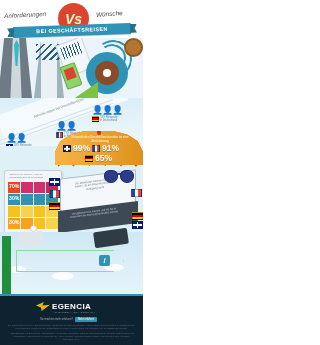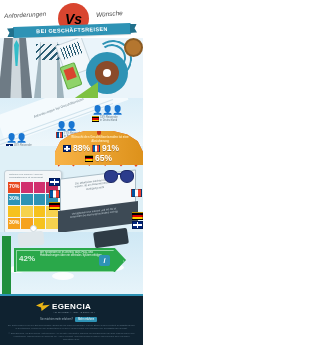--- a/index.html
+++ b/index.html
@@ -7,21 +7,21 @@
   #poster{position:relative;width:143px;height:345px;overflow:hidden;background:#dff0f7;}
 
   
   .header{position:absolute;left:0;top:0;width:143px;height:38px;background:#ffffff;overflow:hidden;}
   .hdr-left{position:absolute;left:4px;top:11px;font-size:6.2px;color:#4a4a4a;
             font-style:italic;letter-spacing:.1px;transform:rotate(-3deg);}
   .hdr-right{position:absolute;left:96px;top:10px;font-size:6.4px;color:#4a4a4a;
              font-style:italic;transform:rotate(-4deg);}
   .vs-circle{position:absolute;left:58px;top:3px;width:31px;height:31px;border-radius:50%;
              background:#d9452f;display:flex;align-items:center;justify-content:center;}
-  .vs-circle span{color:#000000;font-size:14px;font-weight:bold;font-style:italic;line-height:1;}
+  .vs-circle span{color:#fef9c3;font-size:14px;font-weight:bold;font-style:italic;line-height:1;}
   .ribbon{position:absolute;left:13px;top:25px;width:118px;height:11px;background:#2e93b5;
           transform:rotate(-2deg);border-radius:1px;
           box-shadow:0 1px 0 rgba(0,0,0,.12);}
   .ribbon span{display:block;text-align:center;color:#fff;font-size:5.4px;font-weight:bold;
                letter-spacing:.4px;line-height:11px;}
   .ribbon:before,.ribbon:after{content:"";position:absolute;top:1px;width:7px;height:9px;
                background:#21708c;}
   .ribbon:before{left:-6px;clip-path:polygon(0 0,100% 0,100% 100%,0 100%,35% 50%);}
   .ribbon:after{right:-6px;clip-path:polygon(0 0,100% 0,65% 50%,100% 100%,0 100%);}
 
@@ -257,21 +257,21 @@
 
   <div class="umb">
     <div class="umb-scallop"></div>
     <div class="umb-dome"></div>
     <div class="umb-shade"></div>
     <div class="umb-cap"></div>
     <div class="umb-head">Wünscht den Geschäftsreisenden ist eine Absicherung</div>
     <div class="umb-rows">
       <div class="umb-r">
         <span class="fl flag uk"></span>
-        <span class="pct">88%</span>
+        <span class="pct">99%</span>
         <span class="fl flag fr"></span>
         <span class="pct">91%</span>
       </div>
       <div class="umb-r" style="padding-left:22px">
         <span class="fl flag de"></span>
         <span class="pct">65%</span>
       </div>
     </div>
   </div>
 
@@ -328,24 +328,20 @@
   <div class="greenband">
     <div class="cloud" style="left:8px;top:34px;width:18px;height:7px;"></div>
     <div class="cloud" style="left:52px;top:40px;width:22px;height:8px;"></div>
     <div class="cloud" style="left:104px;top:32px;width:20px;height:7px;"></div>
   </div>
   <div class="luggage"></div>
   <div class="luggage2">
       <b>&nbsp;</b>
     </div>
   <div class="postl"></div>
-  <div class="sign">
-    <span class="pct">42%</span>
-    <span class="txt">der Reisenden ist es wichtig, dass Flug- und Hotelbuchungen über ein zentrales System erfolgen</span>
-  </div>
   <div class="sign-in"></div>
   <div class="infobtn">i</div>
 
   <div class="footer">
     <div class="fbar"></div>
     <div class="logo">
       <span class="bird"></span>
       <span class="name">EGENCIA</span>
     </div>
     <div class="logo-sub">AN EXPEDIA INC. COMPANY</div>

